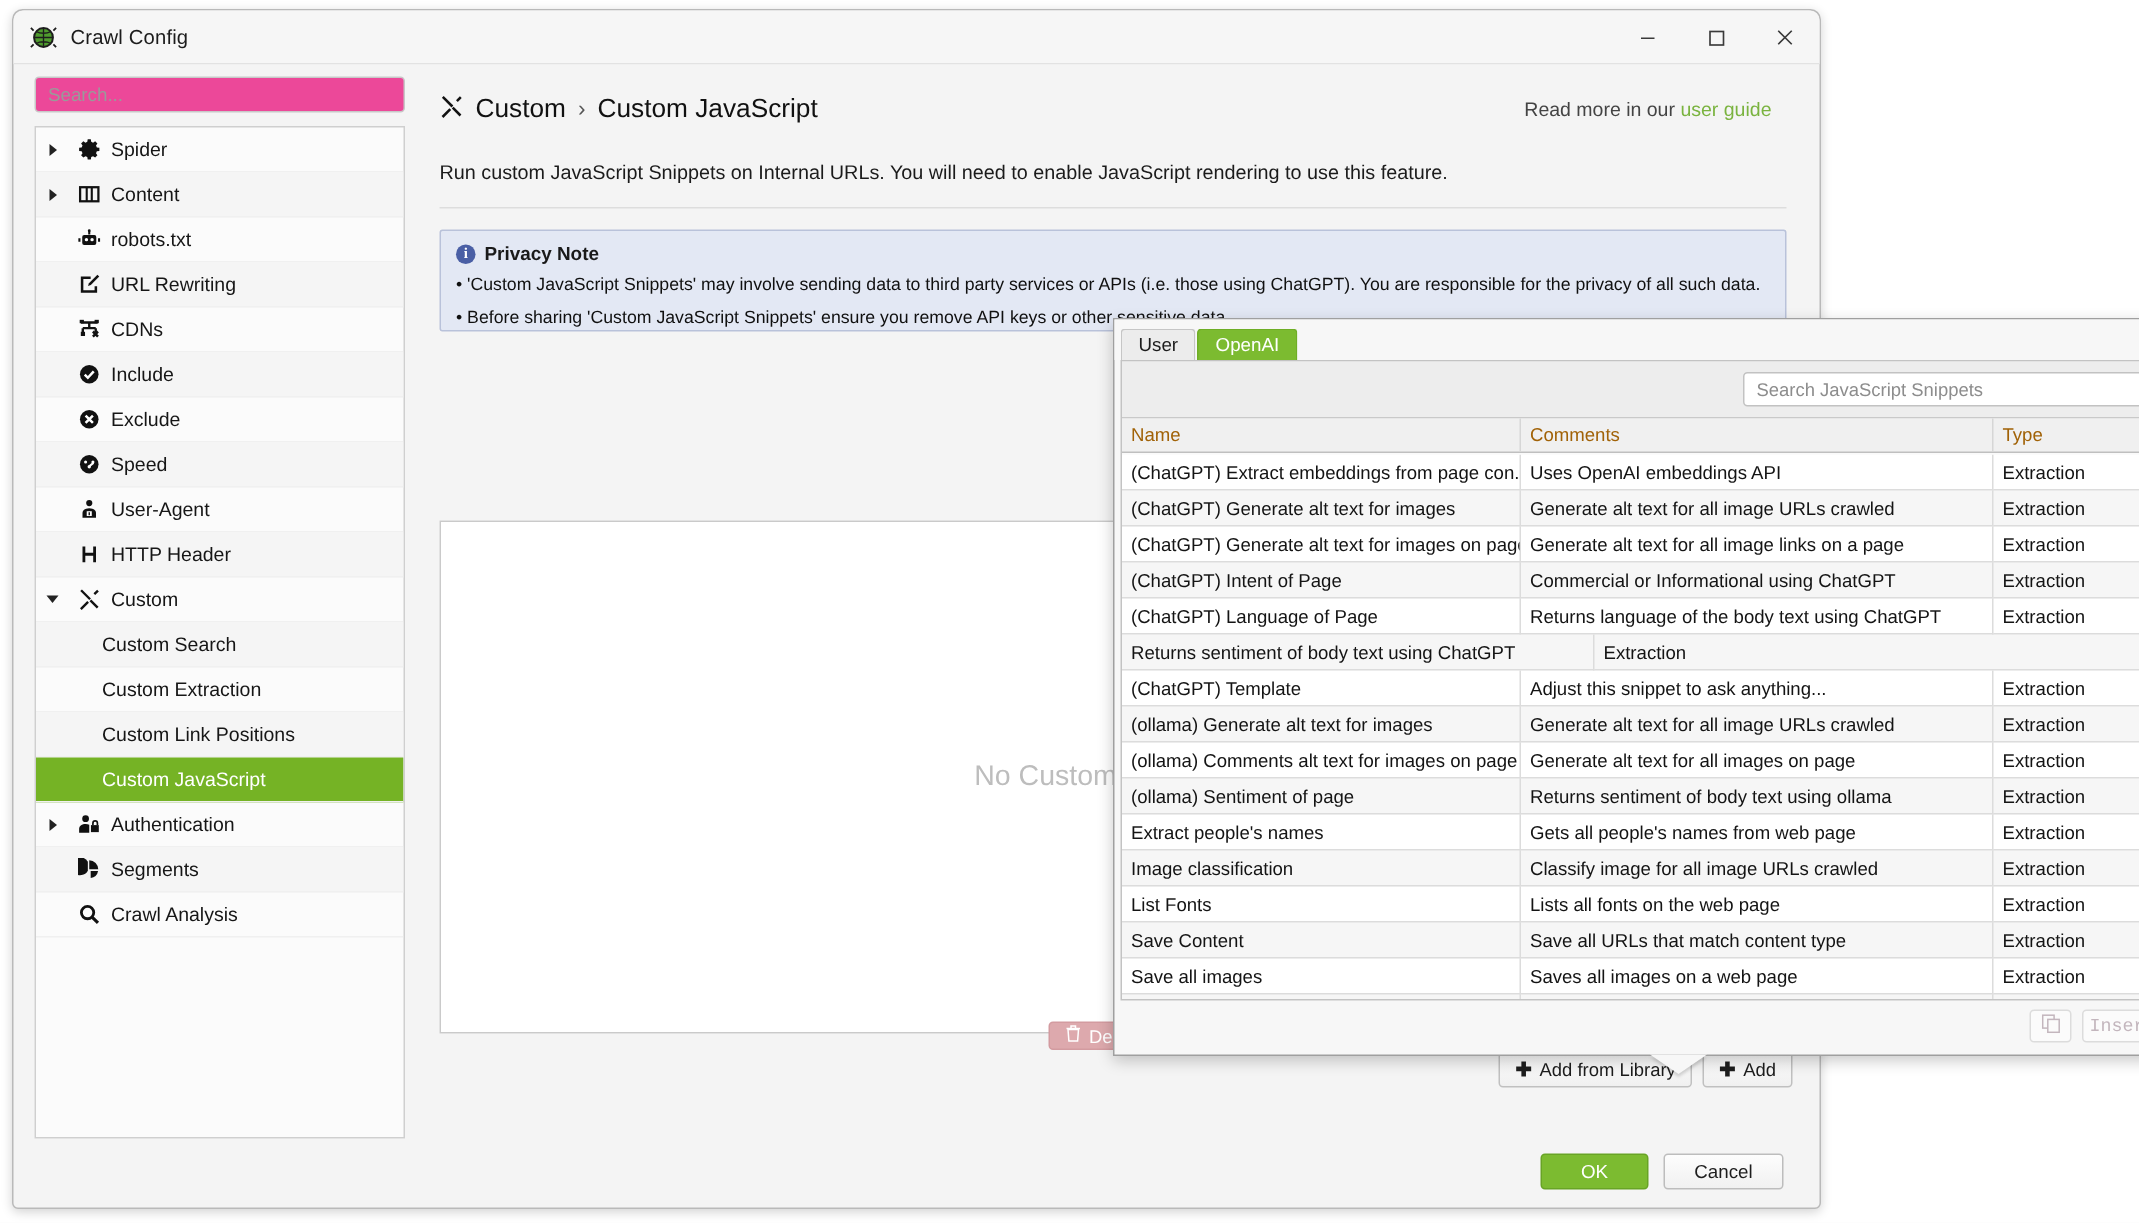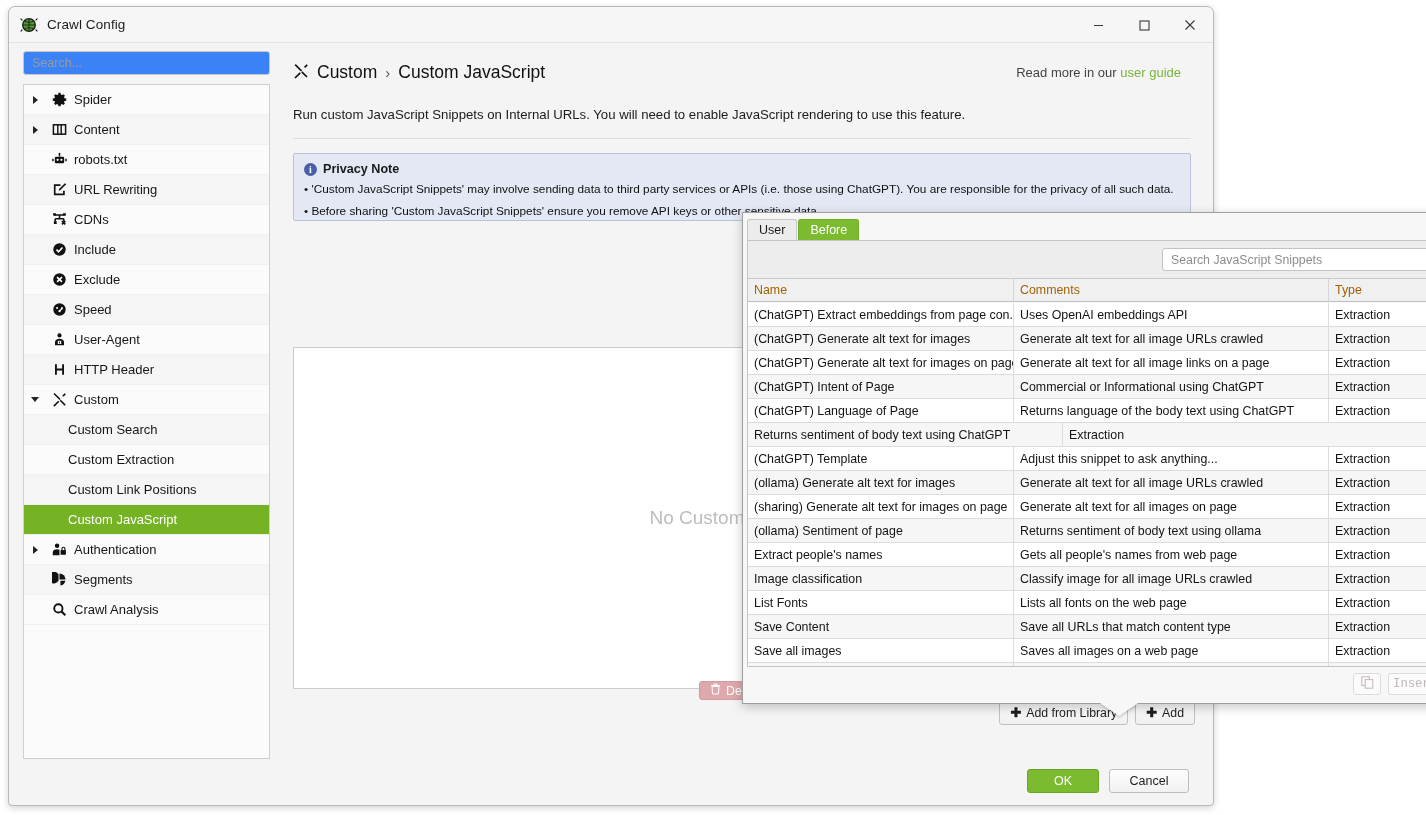--- a/index.html
+++ b/index.html
@@ -43,21 +43,21 @@
   .winbtn:last-child { border-radius: 0 7px 0 0; }
   .winbtn svg { display:block; }
 
   
   .sidebar {
     position: absolute; left: 14px; top: 44px;
     width: 247px; height: 708px;
   }
   .search-wrap {
     width: 247px; height: 24px;
-    background: #3b82f6;
+    background: #ec4899;
     border: 1px solid #c8c8c8;
     border-radius: 3px;
     display: flex; align-items: center;
   }
   .search-wrap input {
     border: 0; outline: 0; background: transparent;
     width: 100%; height: 100%;
     padding: 0 8px;
     font-family: "Liberation Sans", sans-serif;
     font-size: 12.5px; color: #333;
@@ -549,21 +549,21 @@
       <button class="btn-ok">OK</button>
       <button class="btn-cancel">Cancel</button>
     </div>
   </div>
 
   <div class="pop-arrow"></div>
   <div class="popup">
 
     <div class="tabs" id="pop-tabs">
         <div class="tab">User</div>
-        <div class="tab active">Before</div>
+        <div class="tab active">OpenAI</div>
       </div>
 
     <div class="pop-body">
       <div class="searchrow">
         <input class="snipsearch" type="text" placeholder="Search JavaScript Snippets" style="">
       </div>
 
       <div class="tbl-head">
         <div class="th c-name">Name</div>
         <div class="th c-com">Comments</div>
@@ -605,21 +605,21 @@
               <div class="td c-name">(ChatGPT) Template</div>
               <div class="td c-com">Adjust this snippet to ask anything...</div>
               <div class="td c-type">Extraction</div>
             </div>
             <div class="trow alt">
               <div class="td c-name">(ollama) Generate alt text for images</div>
               <div class="td c-com">Generate alt text for all image URLs crawled</div>
               <div class="td c-type">Extraction</div>
             </div>
             <div class="trow">
-              <div class="td c-name">(sharing) Generate alt text for images on page</div>
+              <div class="td c-name">(ollama) Comments alt text for images on page</div>
               <div class="td c-com">Generate alt text for all images on page</div>
               <div class="td c-type">Extraction</div>
             </div>
             <div class="trow alt">
               <div class="td c-name">(ollama) Sentiment of page</div>
               <div class="td c-com">Returns sentiment of body text using ollama</div>
               <div class="td c-type">Extraction</div>
             </div>
             <div class="trow">
               <div class="td c-name">Extract people's names</div>

